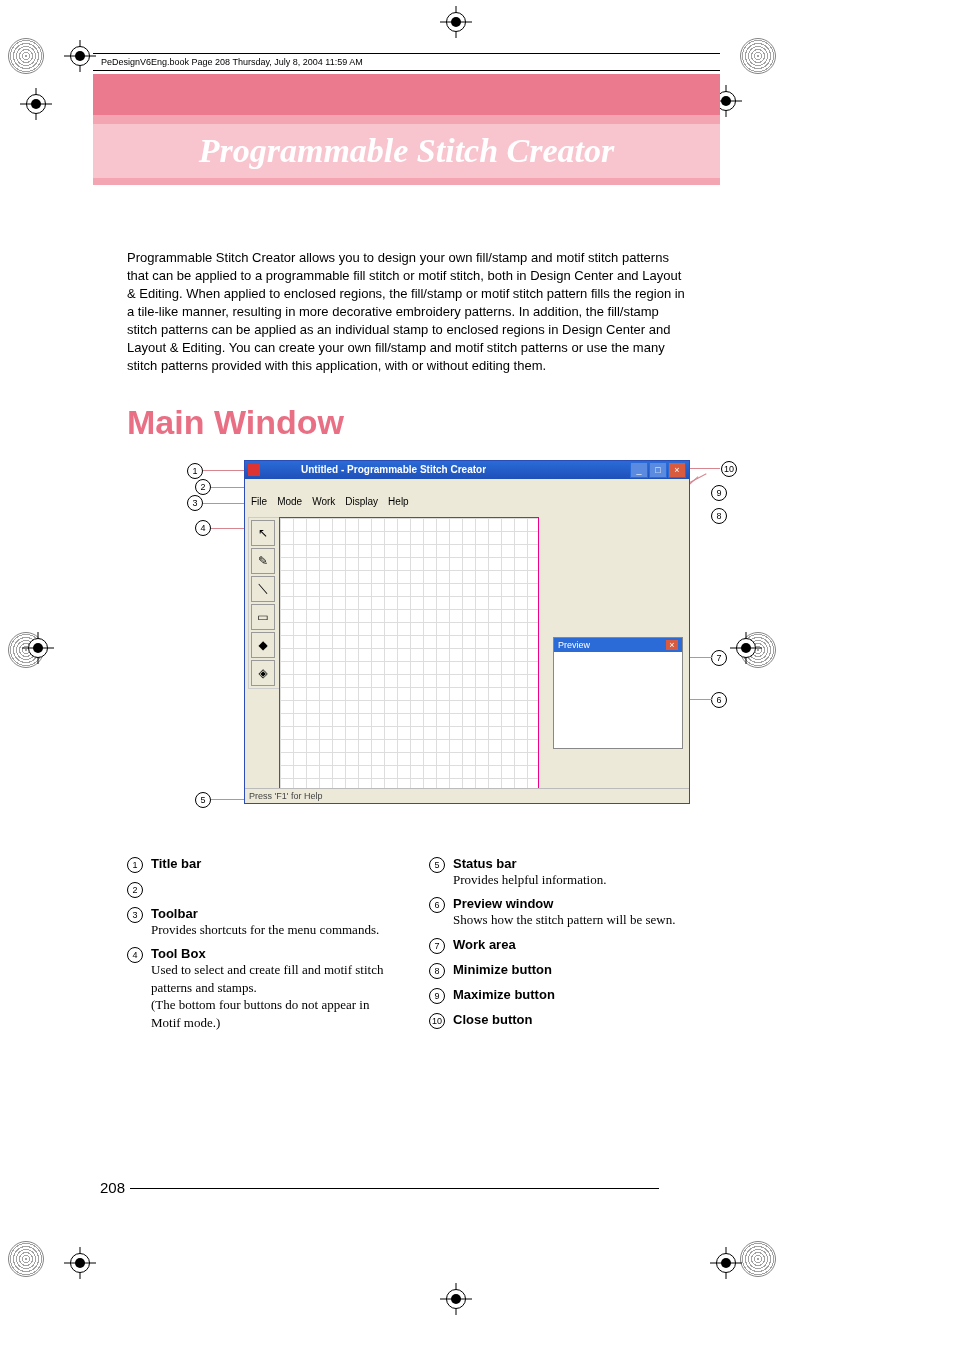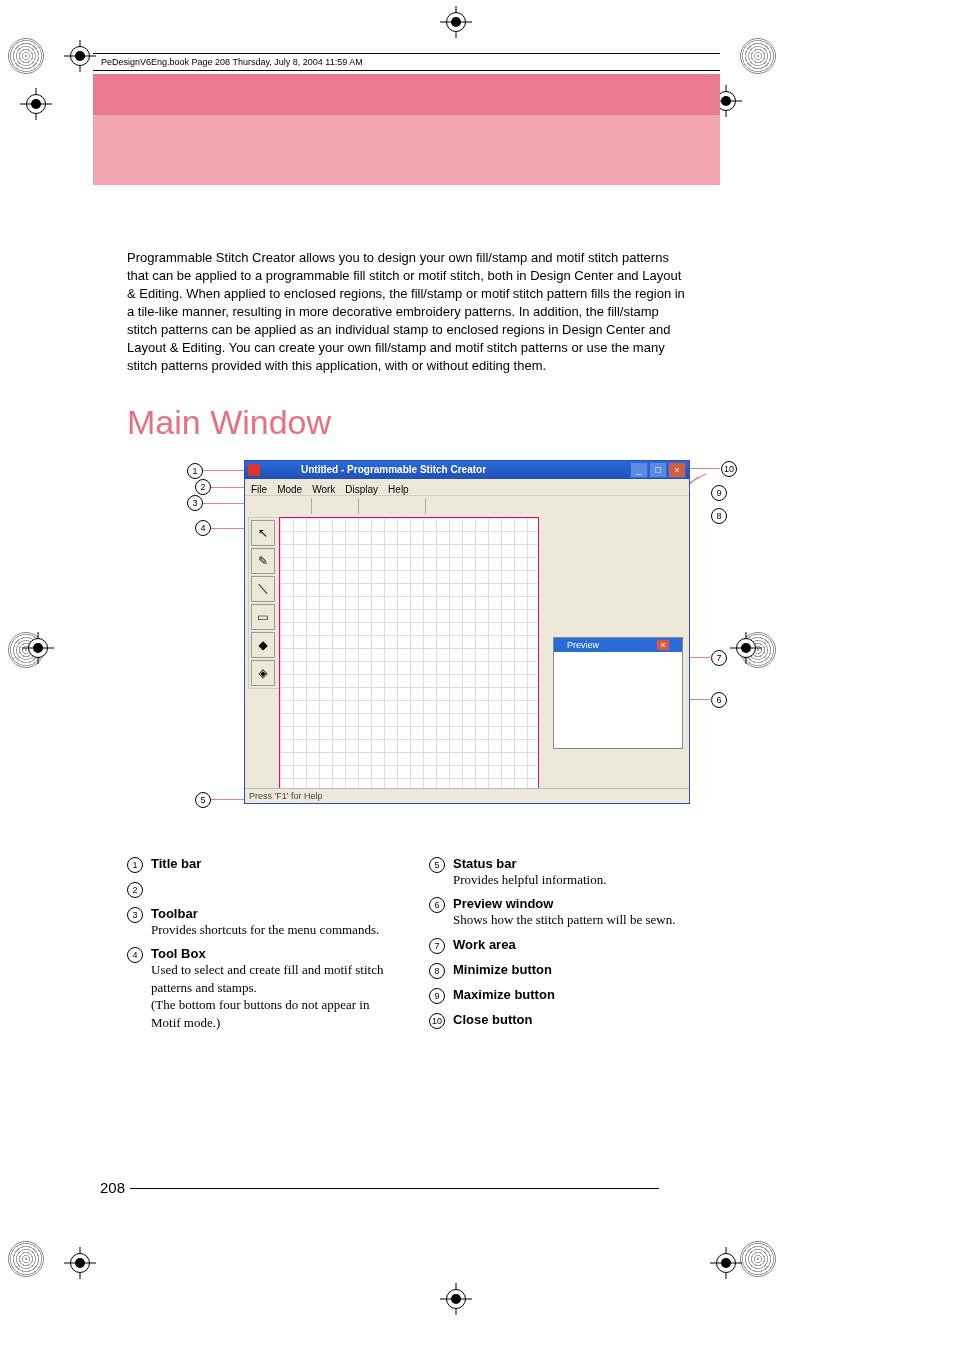--- a/index.html
+++ b/index.html
@@ -16,42 +16,42 @@
   
   .band1{position:absolute;left:93px;right:64px;top:74px;height:105px;background:#eb7a8e;}
   .band2{position:absolute;left:93px;right:64px;top:115px;height:70px;background:#f3a5b2;}
   .band3{position:absolute;left:93px;right:64px;top:124px;height:54px;background:#f8c5cf; display:flex;align-items:center;justify-content:center;}
   .chapter-title{font-family:"Times New Roman",serif;font-style:italic;font-weight:bold;color:#fff;font-size:34px;}
   
   .bookline{position:absolute;left:93px;right:64px;top:53px;height:16px;border-top:1px solid #000;border-bottom:1px solid #000;padding:0 8px;display:flex;align-items:center;font-size:9px;}
   
   .content{position:absolute;left:127px;right:93px;top:236px;}
   .intro{line-height:1.38;}
-  .h1{color:#e96f84;font-size:34px;font-weight:normal;margin:28px 0 18px;}
+  .h1{color:#e96f84;font-size:34px;font-weight:bold;margin:28px 0 18px;}
   
   .shot-wrap{position:relative;width:540px;margin-left:60px;}
   .win{position:absolute;left:57px;top:0;width:444px;height:342px;border:1px solid #2b4db5;background:#ece9d8;font-family:Tahoma,Arial,sans-serif;font-size:10px;}
   .titlebar{height:18px;background:linear-gradient(#2a6bd8,#1f50b8);color:#fff;display:flex;align-items:center;padding:0 3px;gap:4px;}
   .titlebar .t{font-weight:bold;font-size:10px;white-space:nowrap;margin-left:37px;}
   .winbtns{margin-left:auto;display:flex;gap:1px;}
   .wbtn{width:16px;height:14px;display:flex;align-items:center;justify-content:center;font-size:9px;color:#fff;border:1px solid #2a6bd8;}
   .wmin,.wmax{background:#5a8be0;} .wclose{background:#d85b3f;}
-  .menubar{height:16px;background:#ece9d8;border-bottom:1px solid #ccc;display:flex;gap:10px;padding:0 6px;align-items:flex-end;color:#000;}
+  .menubar{height:16px;background:#ece9d8;border-bottom:1px solid #ccc;display:flex;gap:10px;padding:15px 6px;align-items:center;color:#000;}
   .toolbar{height:20px;background:#ece9d8;border-bottom:1px solid #bbb;display:flex;align-items:center;gap:2px;padding:0 4px;}
   .tbtn{width:16px;height:16px;background:#ece9d8;border:1px solid #ece9d8;}
   .sep{width:1px;height:16px;background:#aaa;margin:0 2px;}
   .client{position:absolute;left:0;right:0;top:54px;bottom:14px;background:#ece9d8;}
   .toolbox{position:absolute;left:3px;top:2px;width:26px;background:#ece9d8;border:1px solid #ccc;padding:2px;display:flex;flex-direction:column;gap:2px;}
   .tool{width:22px;height:24px;background:#ece9d8;border:1px solid #999;display:flex;align-items:center;justify-content:center;font-size:12px;}
   .canvas{position:absolute;left:34px;top:2px;width:258px;height:270px;background:#fff;border:1px solid #e08;}
   .canvas::before{content:"";position:absolute;inset:0;
     background-image:linear-gradient(#ddd 1px,transparent 1px),linear-gradient(90deg,#ddd 1px,transparent 1px);
     background-size:13px 13px;}
   .preview{position:absolute;right:6px;top:122px;width:128px;height:110px;background:#fff;border:1px solid #888;}
-  .preview .ph{height:14px;background:#2a6bd8;color:#fff;font-size:9px;display:flex;align-items:center;padding:0 13px;justify-content:space-between;}
+  .preview .ph{height:14px;background:#2a6bd8;color:#fff;font-size:9px;display:flex;align-items:center;padding:0 4px;justify-content:space-between;}
   .statusbar{position:absolute;left:0;right:0;bottom:0;height:14px;background:#ece9d8;border-top:1px solid #bbb;font-size:9px;padding:0 4px;display:flex;align-items:center;color:#444;}
   
   .callout{position:absolute;font-family:Arial;font-size:12px;}
   .cnum{display:inline-flex;width:14px;height:14px;border:1px solid #000;border-radius:50%;align-items:center;justify-content:center;font-size:9px;background:#fff;}
   .cline{position:absolute;height:1px;background:#d7858f;}
   
   .legend{display:flex;gap:40px;margin-top:36px;}
   .legcol{flex:1;}
   .legitem{display:flex;gap:8px;margin-bottom:8px;}
   .legitem .cnum{flex-shrink:0;margin-top:1px;}
@@ -99,20 +99,23 @@
   <div class="reg" style="left:440px;top:6px">
       <div class="c"></div>
     </div>
 
   <div class="bookline">
       <span>PeDesignV6Eng.book  Page 208  Thursday, July 8, 2004  11:59 AM</span>
     </div>
 
   <div class="band1"></div>
   <div class="band2"></div>
+  <div class="band3">
+    <div class="chapter-title">Programmable Stitch Creator</div>
+  </div>
 
   <div class="content">
     <p class="intro">Programmable Stitch Creator allows you to design your own fill/stamp and motif stitch patterns that can be applied to a programmable fill stitch or motif stitch, both in Design Center and Layout &amp; Editing. When applied to enclosed regions, the fill/stamp or motif stitch pattern fills the region in a tile-like manner, resulting in more decorative embroidery patterns. In addition, the fill/stamp stitch patterns can be applied as an individual stamp to enclosed regions in Design Center and Layout &amp; Editing. You can create your own fill/stamp and motif stitch patterns or use the many stitch patterns provided with this application, with or without editing them.</p>
     <div class="h1">Main Window</div>
 
     <div class="shot-wrap">
 
       <div class="callout" style="left:0;top:3px"><span class="cnum">1</span></div>
       <div class="cline" style="left:16px;top:10px;width:54px"></div>
       <div class="callout" style="left:8px;top:19px"><span class="cnum">2</span></div>

